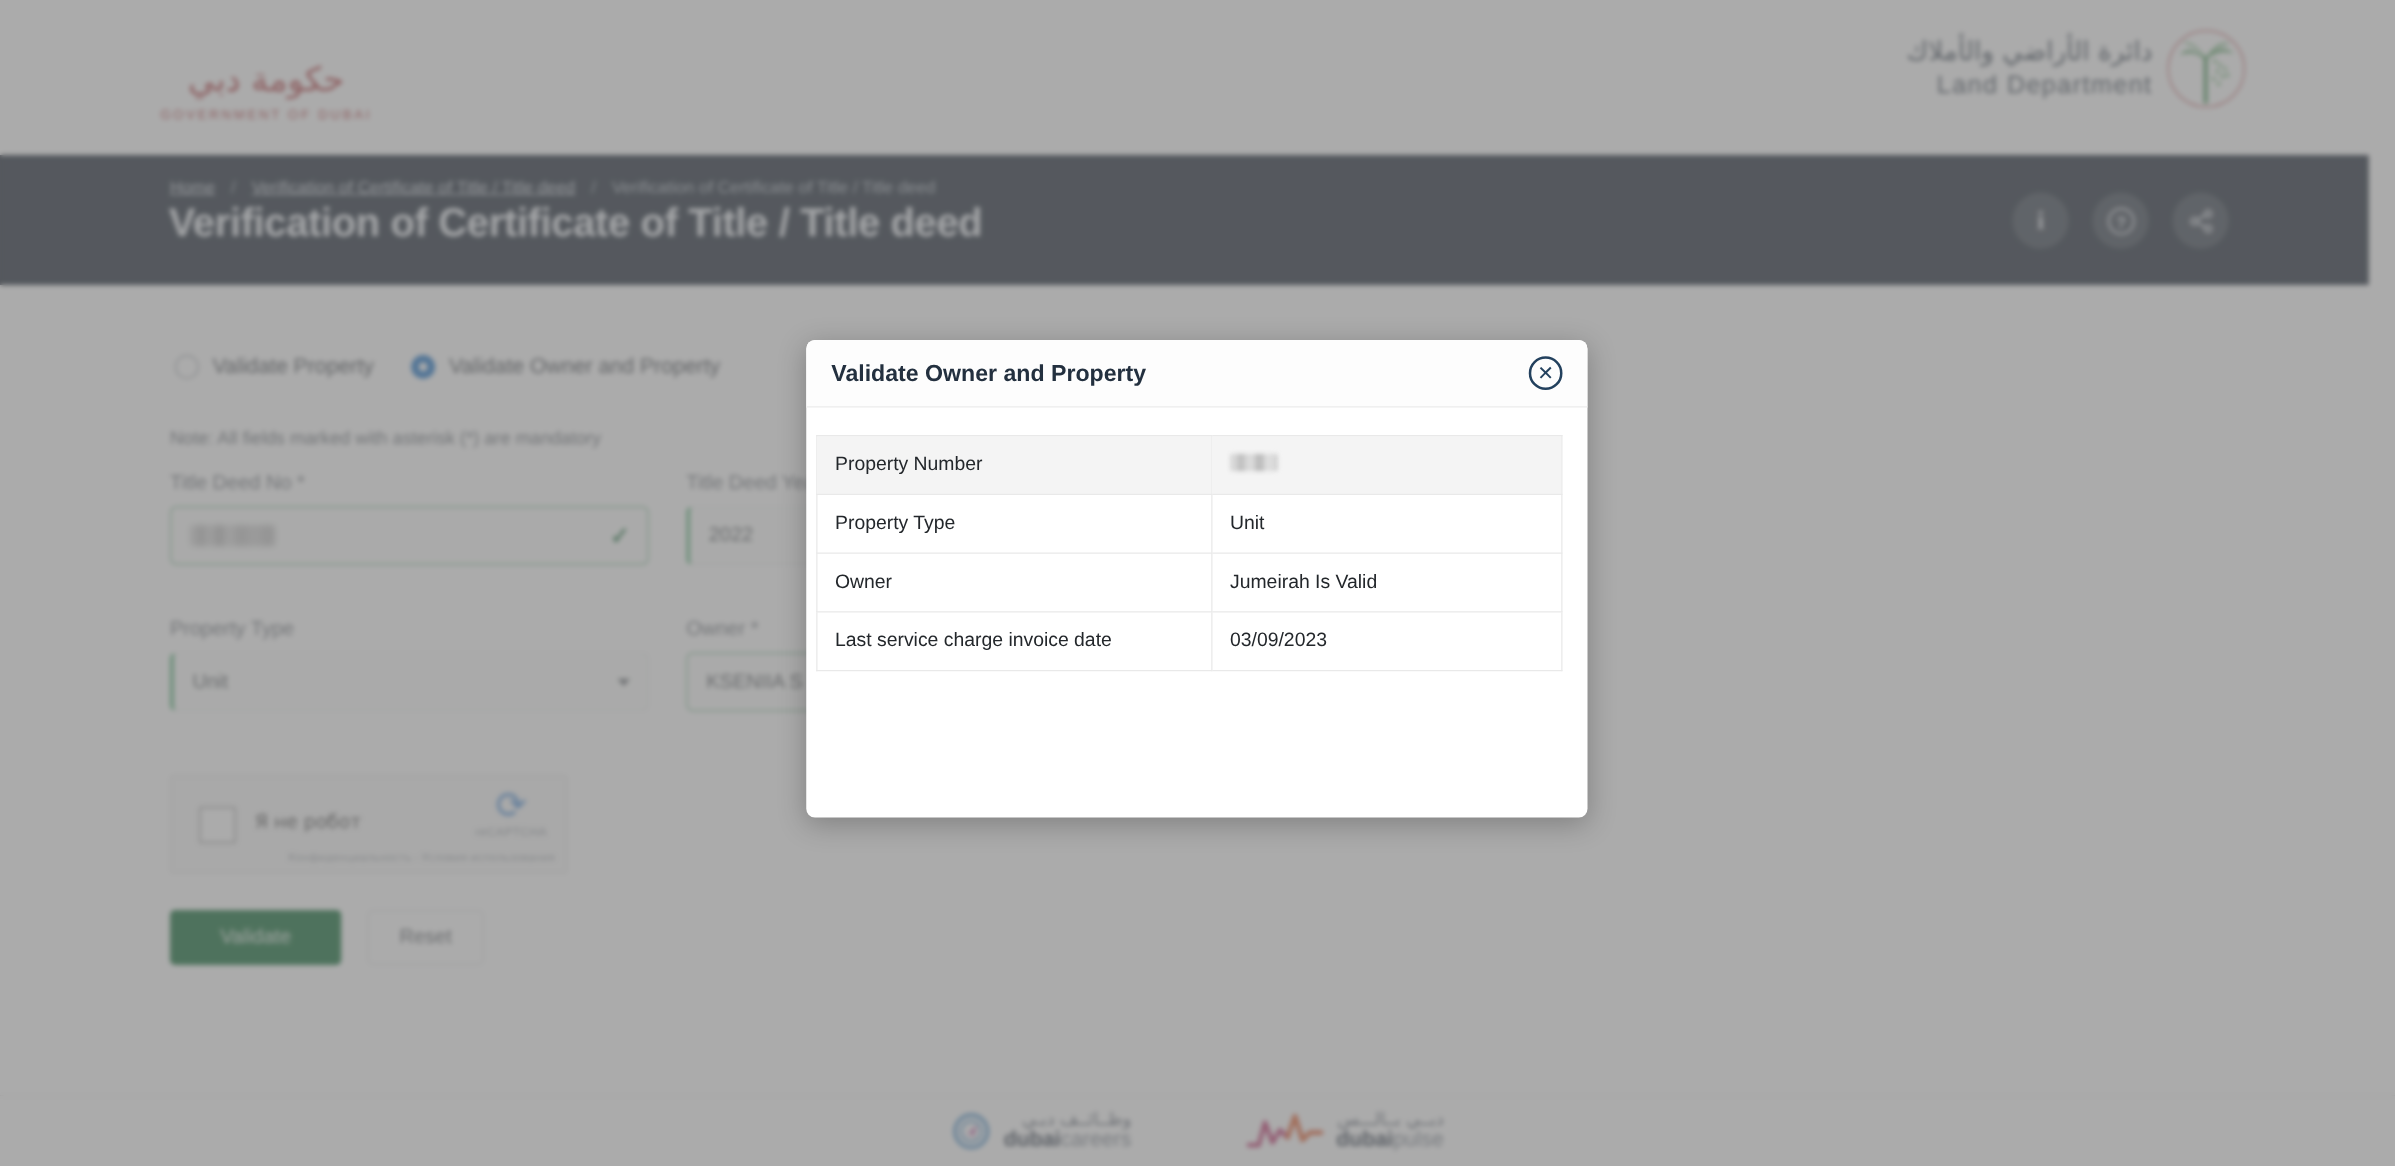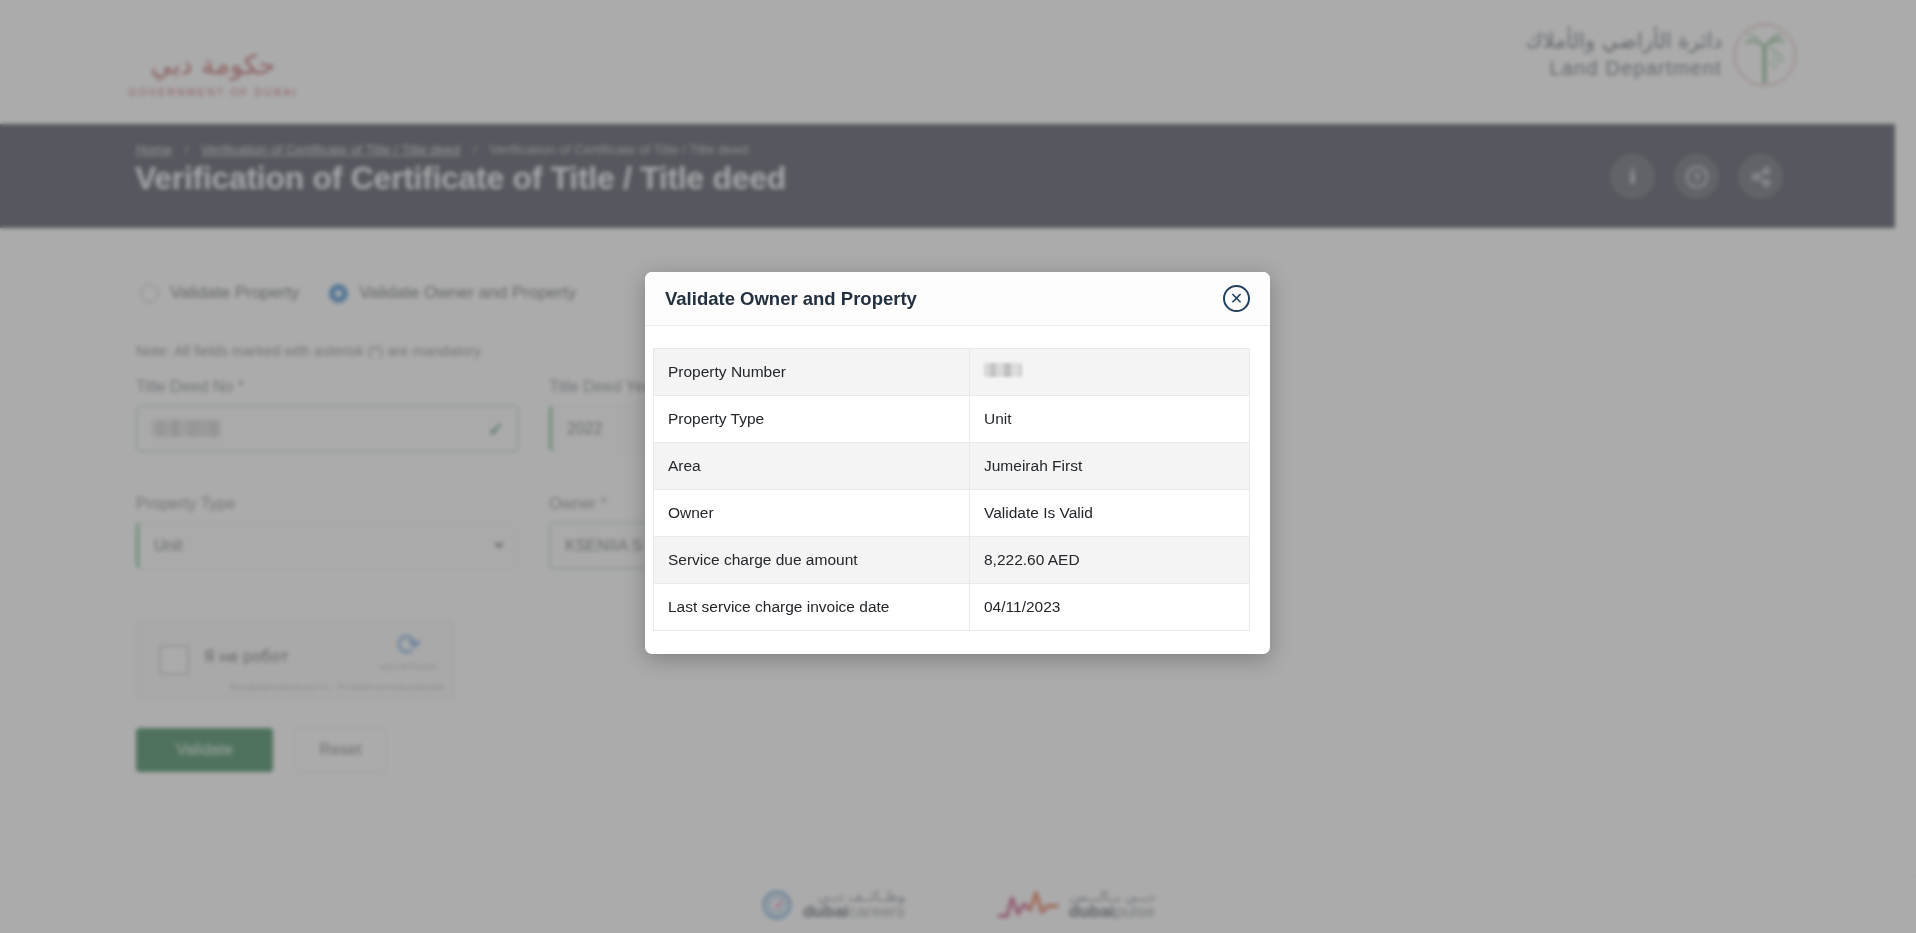--- a/index.html
+++ b/index.html
@@ -408,32 +408,24 @@
     <table class="kv">
       <tbody id="kv-body">
           <tr class="alt">
             <td class="k">Property Number</td>
             <td><span class="redacted sm"></span></td>
           </tr>
           <tr>
             <td class="k">Property Type</td>
             <td>Unit</td>
           </tr>
-          <tr class="alt">
-            <td class="k">Area</td>
-            <td>Jumeirah First</td>
-          </tr>
           <tr>
             <td class="k">Owner</td>
-            <td>Validate Is Valid</td>
-          </tr>
-          <tr class="alt">
-            <td class="k">Service charge due amount</td>
-            <td>8,222.60 AED</td>
+            <td>Jumeirah Is Valid</td>
           </tr>
           <tr>
             <td class="k">Last service charge invoice date</td>
-            <td>04/11/2023</td>
+            <td>03/09/2023</td>
           </tr>
         </tbody>
     </table>
   </div>
 </div>
 
 </body></html>

